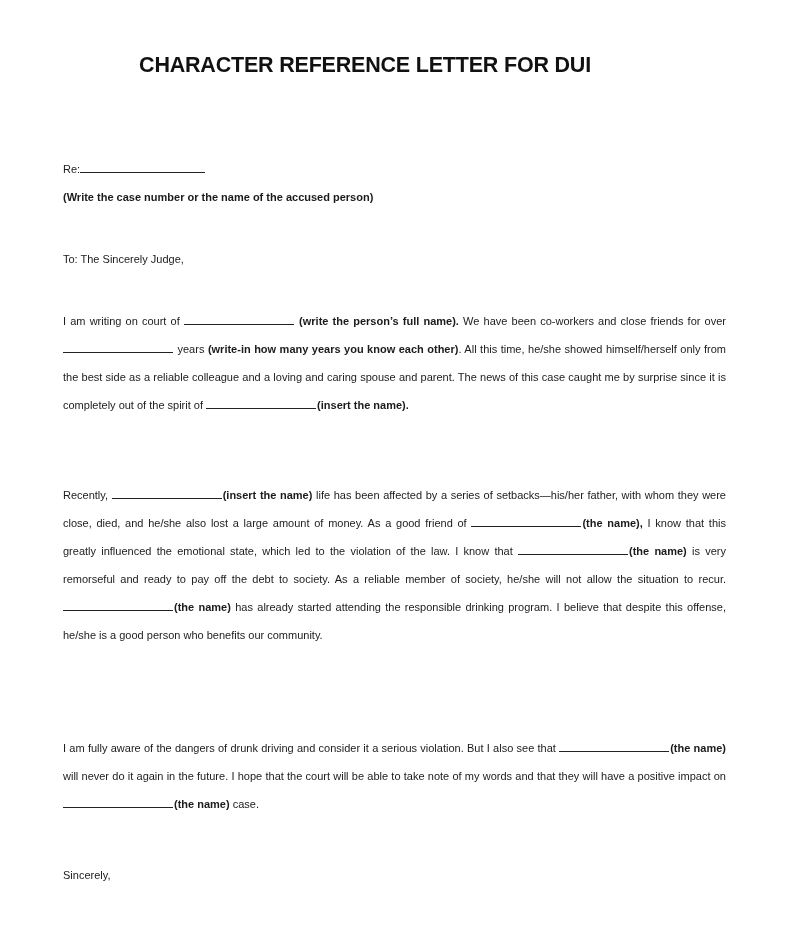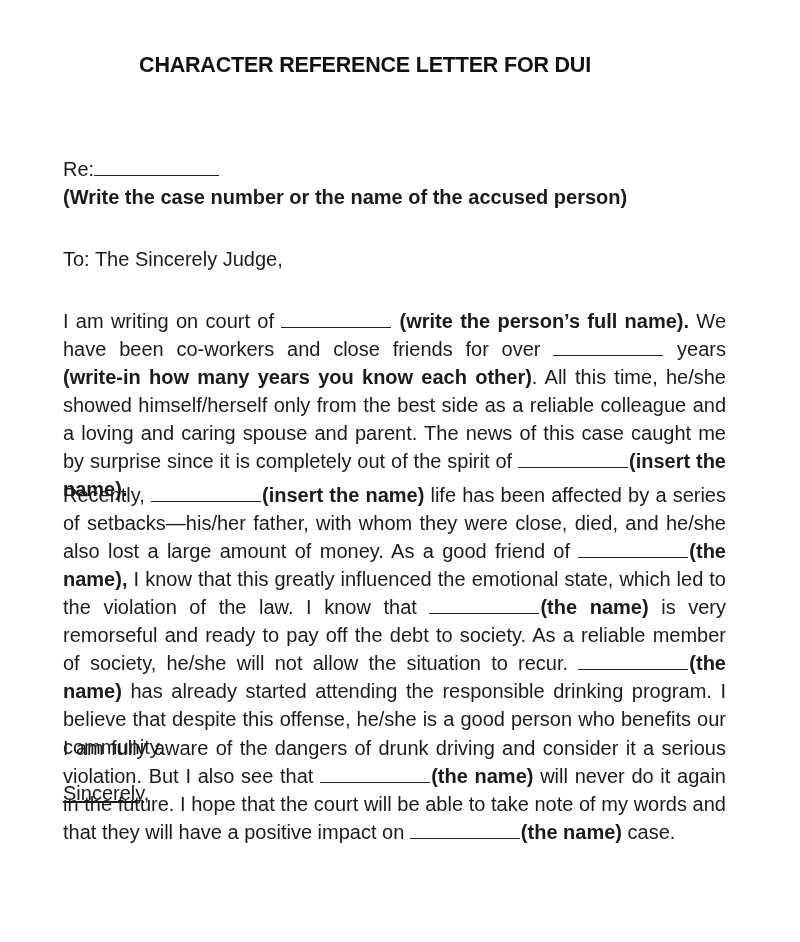--- a/index.html
+++ b/index.html
@@ -28,42 +28,42 @@
       text-align: center;
       font-size: 21.5px;
       font-weight: bold;
       letter-spacing: -0.2px;
       color: #111;
     }
     .block {
       position: absolute;
       left: 63px;
       width: 663px;
-      font-size: 20px;
+      font-size: 11px;
       line-height: 28px;
     }
     .justify { text-align: justify; text-align-last: left; }
     .b { font-weight: bold; }
     .i { }
     .blank {
       display: inline-block;
       border-bottom: 1px solid #222;
       height: 14px;
       vertical-align: baseline;
       margin-right: 1px;
     }
     .blank.w110 { width: 110px; }
     .blank.w125 { width: 125px; }
     .re { top: 155px; }
     .re-hint { top: 183px; }
     .to { top: 245px; }
     .p1 { top: 307px; }
     .p2 { top: 481px; }
     .p3 { top: 734px; }
-    .close { top: 779px; text-decoration: underline; }
+    .close { top: 861px; }
     .sig { top: 851px; }
   </style>
 </head>
 <body>
 
 <div class="page">
 
   <div class="title">CHARACTER REFERENCE LETTER FOR DUI</div>
 
   <div class="block re">

